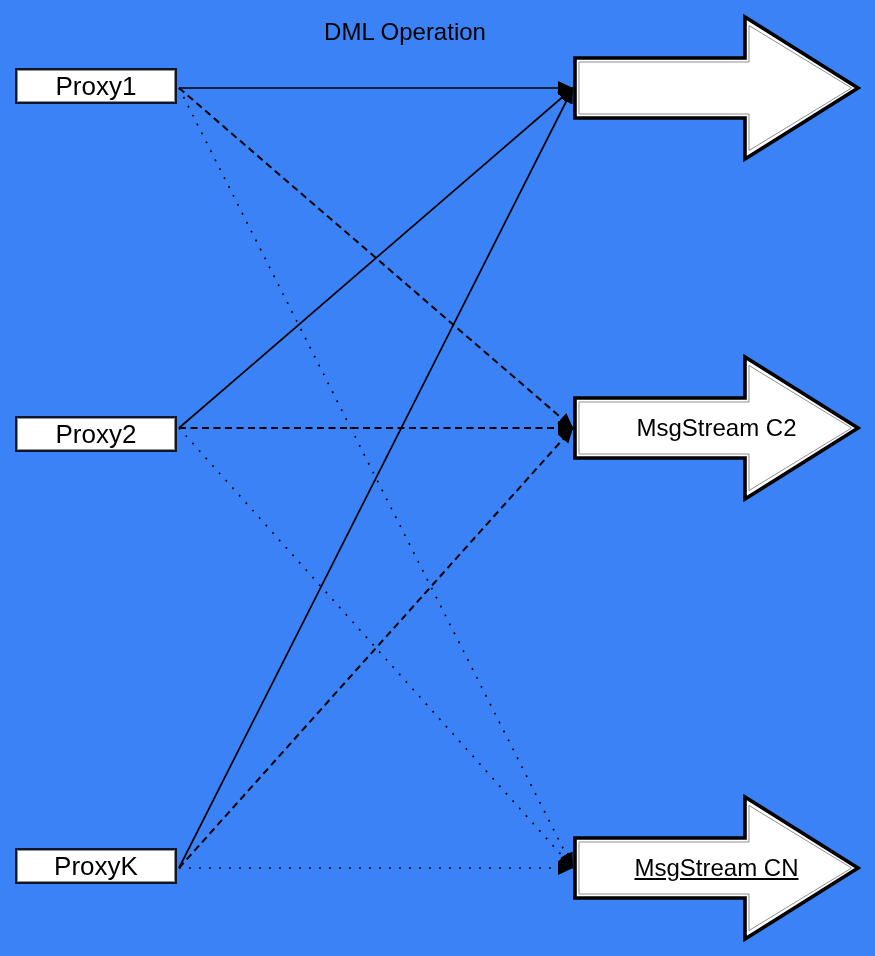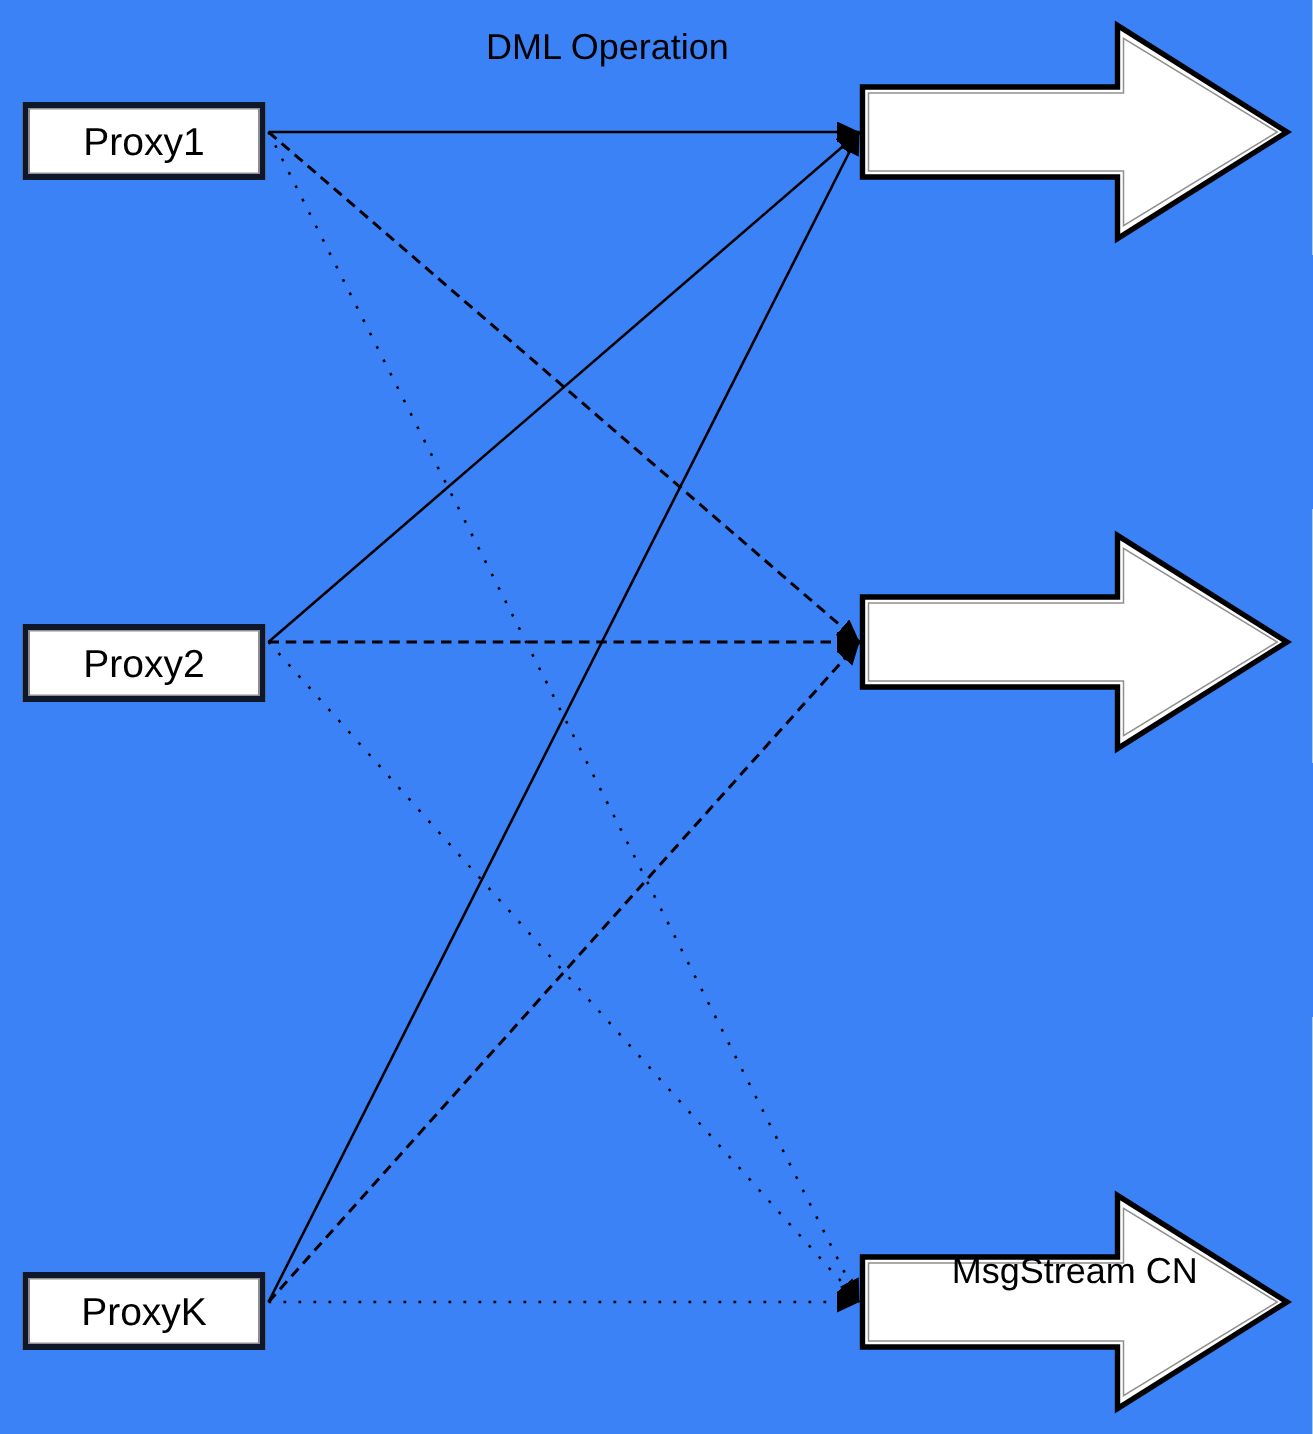--- a/index.html
+++ b/index.html
@@ -21,23 +21,23 @@
   .conn.solid  { stroke-width: 1.7; }
   .conn.dashed { stroke-width: 2;   stroke-dasharray: 7 4.5; }
   .conn.dotted { stroke-width: 1.7; stroke-dasharray: 1.8 8.2; }
   .block-arrow { fill: #ffffff; stroke: #000000; stroke-width: 3.6; stroke-linejoin: miter; }
   .block-arrow-inner { fill: none; stroke: #8f8f8f; stroke-width: 1; }
 
   .proxy {
     position: absolute;
     left: 15px;
     width: 162px;
-    height: 52px;
+    height: 36px;
     box-sizing: border-box;
-    border: 4px solid #0f172a;
+    border: 2px solid #0f172a;
     background: #ffffff;
     display: flex;
     align-items: center;
     justify-content: center;
     font-size: 26px;
     line-height: 1;
   }
   .proxy::after {
     content: "";
     position: absolute;
@@ -56,21 +56,21 @@
     height: 40px;
     display: flex;
     align-items: center;
     justify-content: center;
     font-size: 24px;
     line-height: 1;
     pointer-events: none;
   }
   .stream-label.c1 { top: 68px; }
   .stream-label.c2 { top: 408px; }
-  .stream-label.cn { top: 828px; }
+  .stream-label.cn { top: 848px; text-decoration: underline; }
 
   .diagram-title {
     position: absolute;
     left: 285px;
     top: 19px;
     width: 240px;
     text-align: center;
     font-size: 24px;
     line-height: 26px;
   }
@@ -116,17 +116,20 @@
   <div class="proxy p1">
     <span>Proxy1</span>
   </div>
   <div class="proxy p2">
     <span>Proxy2</span>
   </div>
   <div class="proxy pk">
     <span>ProxyK</span>
   </div>
 
+  <div class="stream-label c2">
+    <span>MsgStream C2</span>
+  </div>
   <div class="stream-label cn">
     <span>MsgStream CN</span>
   </div>
 
 </div>
 
 </body></html>

